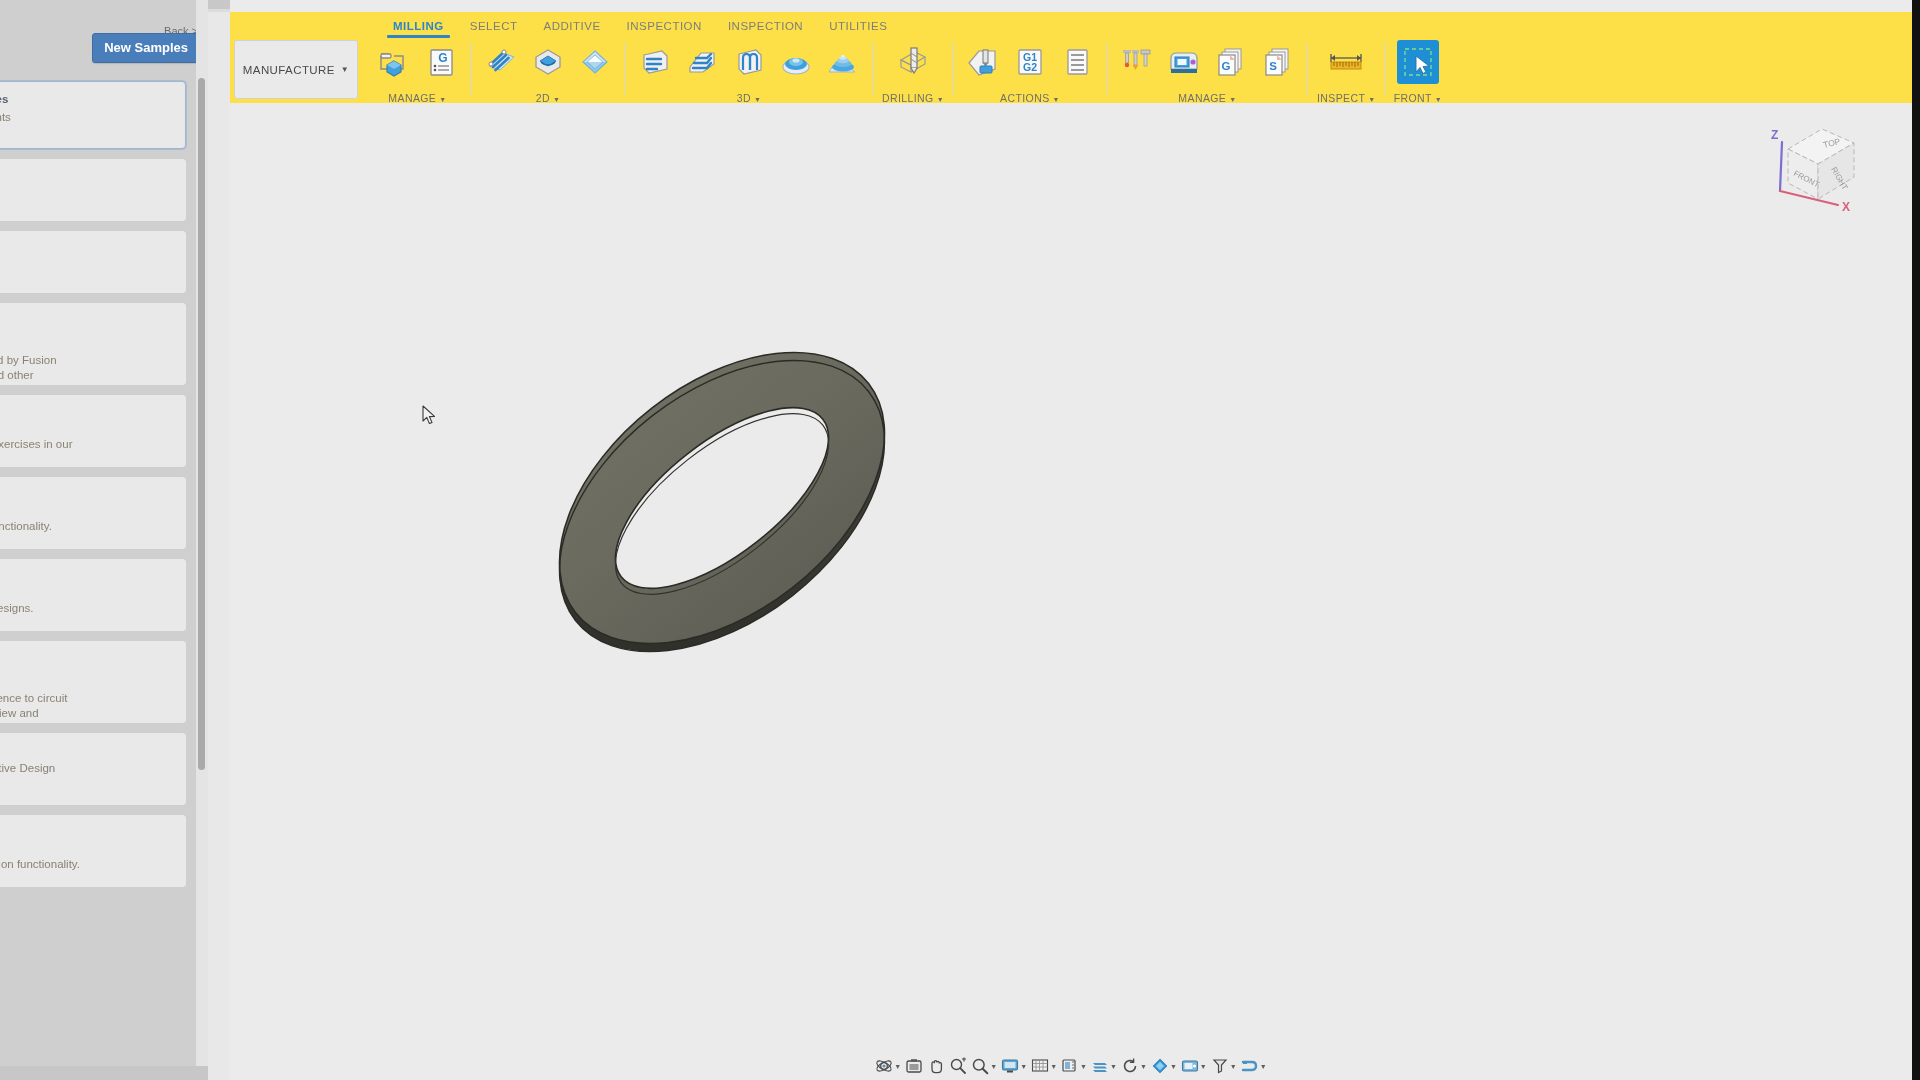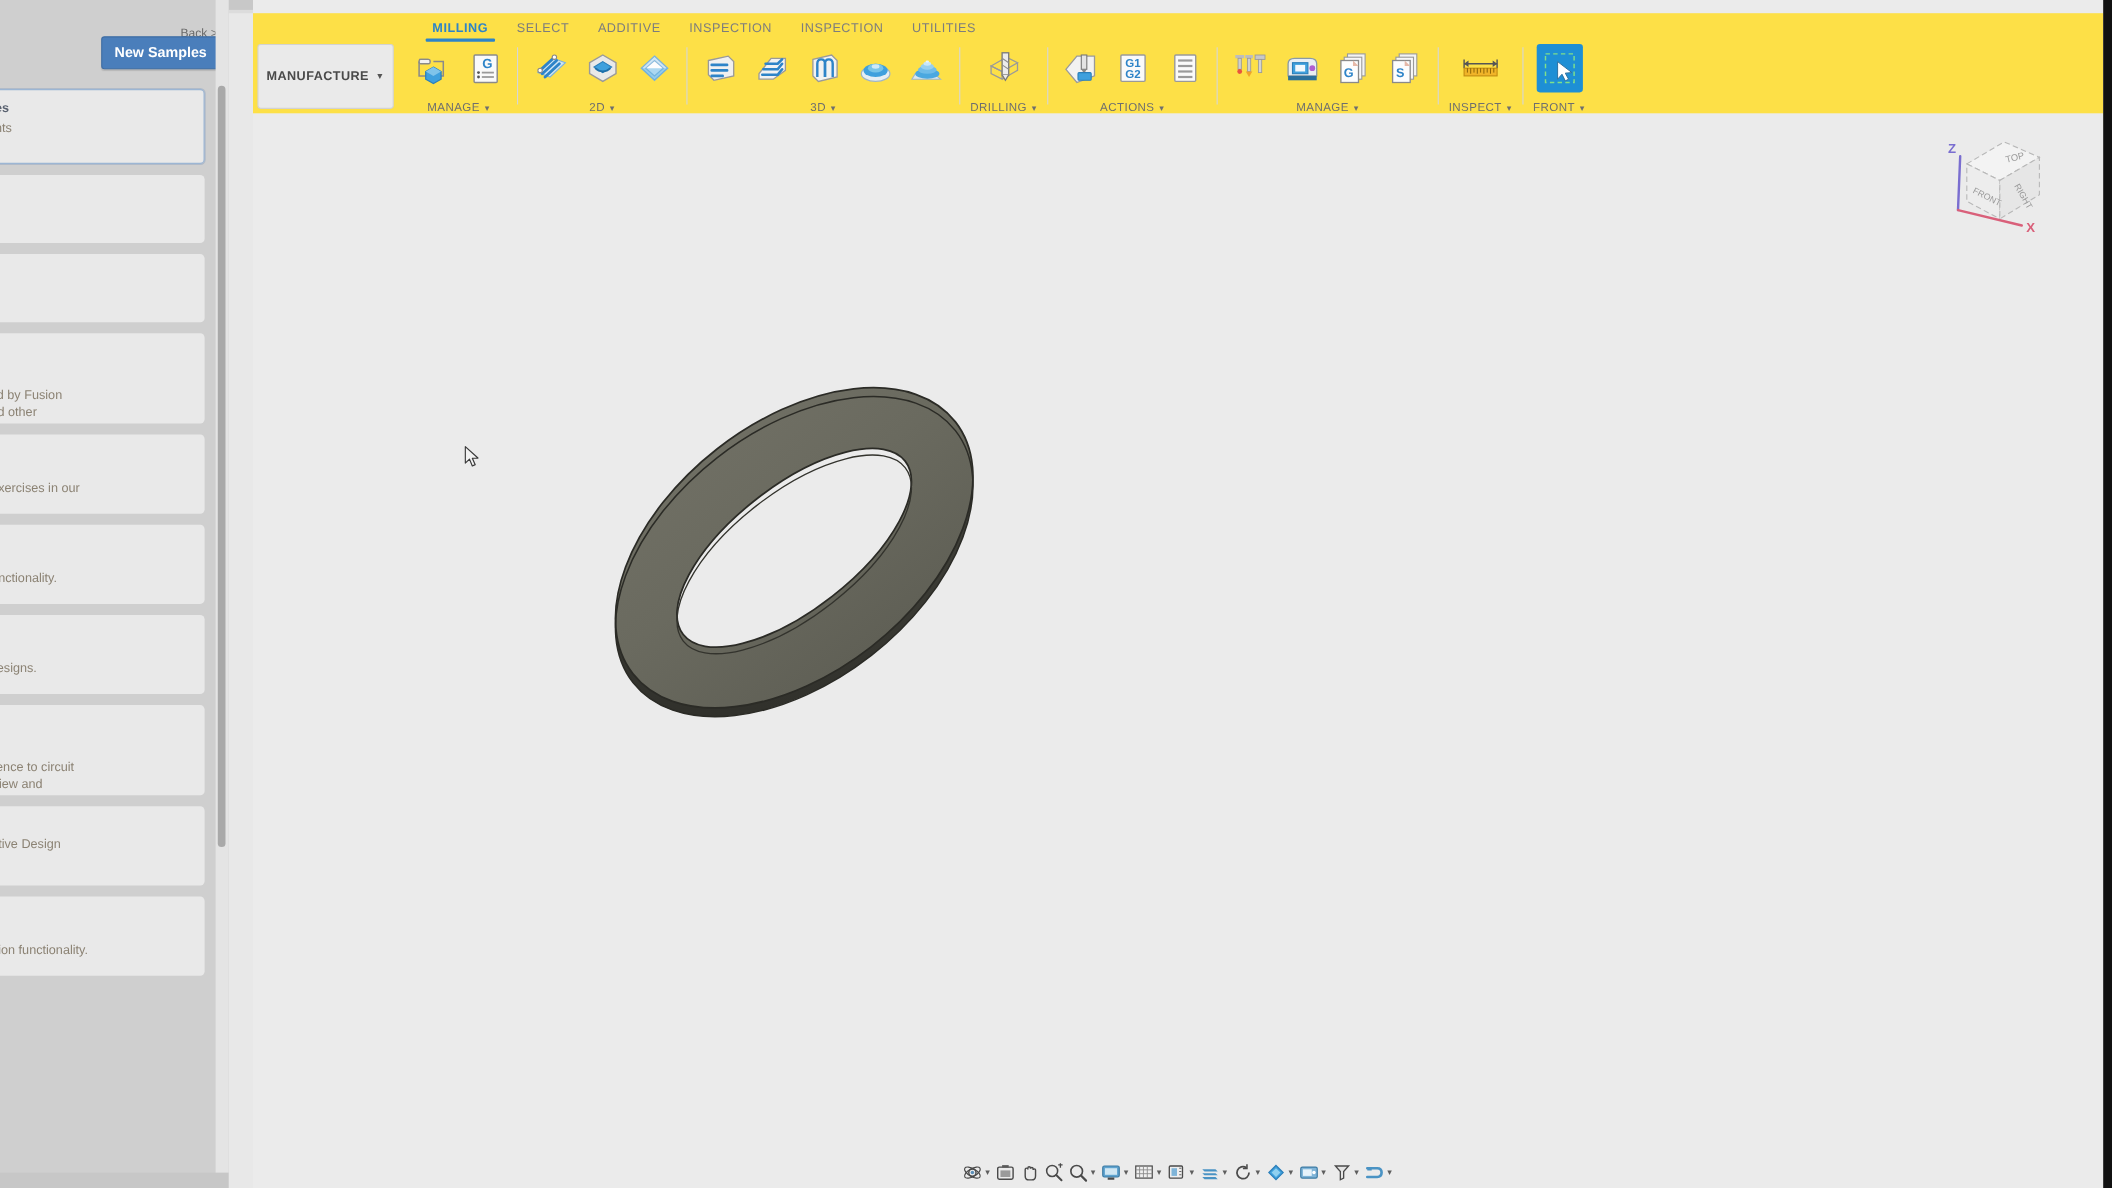--- a/index.html
+++ b/index.html
@@ -117,21 +117,21 @@
 
   .ribbon-body {
     position: absolute; top: 26px; left: 0; right: 0; height: 77px;
     display: flex; align-items: stretch;
   }
   .ws-switcher {
     width: 122px; margin: 2px 6px 16px 4px;
     border: 1px solid #d2d2d2; border-radius: 3px;
     background: #eaeaea;
     display: flex; align-items: center; justify-content: center;
-    font-size: 11.5px; color: #4a4a4a; font-weight: bold; letter-spacing: .4px; text-align: center;
+    font-size: 11.5px; color: #4a4a4a; font-weight: normal; letter-spacing: .4px; text-align: center;
   }
   .ws-switcher .caret { margin-left: 6px; font-size: 8px; color: #555; }
 
   .rgroup {
     display: flex; flex-direction: column; align-items: center;
     justify-content: flex-start;
     padding: 2px 9px 0 9px;
     position: relative;
   }
   .rgroup.sep::after {

